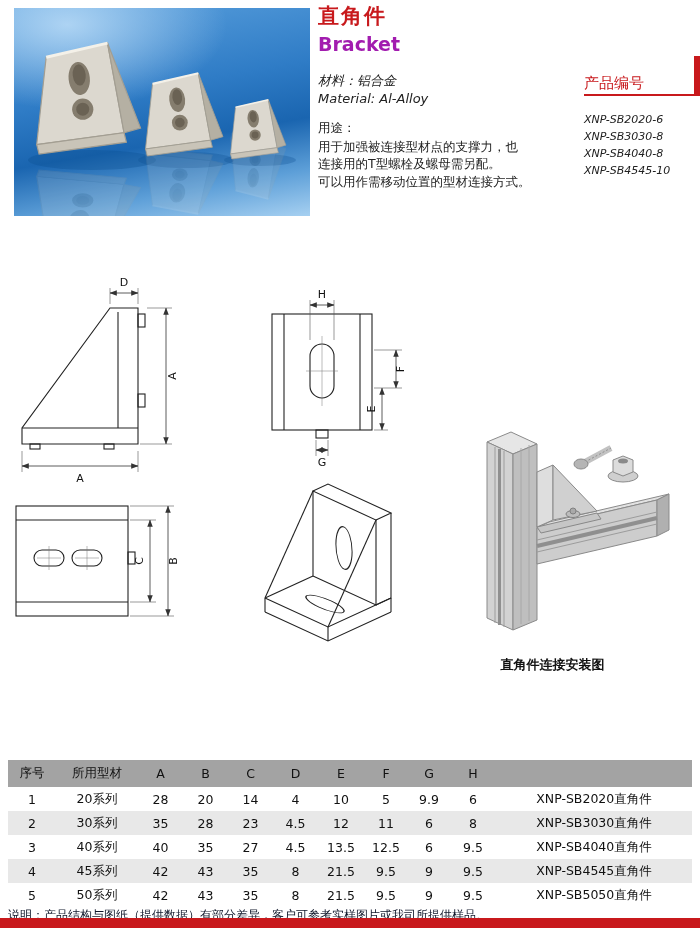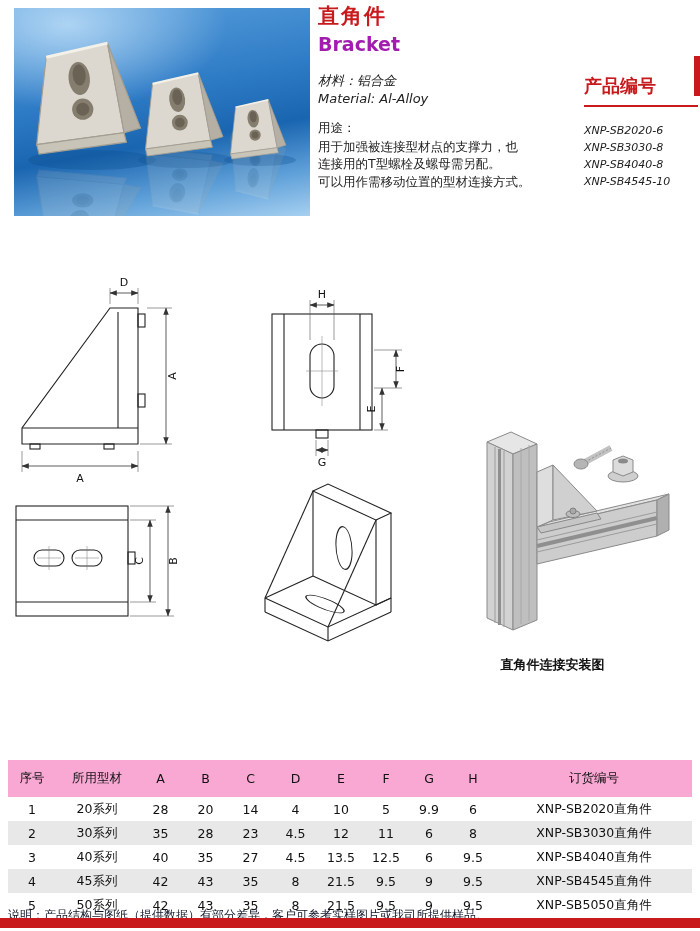--- a/index.html
+++ b/index.html
@@ -24,21 +24,21 @@
   .title-block { position:absolute; left:318px; top:2px; }
   .title-cn { font-size:21px; font-weight:bold; color:#c8191c; letter-spacing:2px; }
   .title-en { font-size:19px; font-weight:bold; color:#a21caf; margin-top:3px; }
 
   .material-block { position:absolute; left:318px; top:72px; font-size:13px; line-height:18px; color:#222;font-style:italic; }
 
   .usage-block { position:absolute; left:318px; top:119px; width:256px; font-size:12.5px; line-height:17.5px; color:#222; }
   .usage-label { margin-bottom:1px; }
 
   .code-block { position:absolute; left:584px; top:74px; width:114px; }
-  .code-title { color:#c8191c; font-weight:bold; font-size:18px; padding-bottom:7px; border-bottom:2px solid #c8191c; }
+  .code-title { color:#c8191c; font-weight:normal; font-size:15px; padding-bottom:1px; border-bottom:2px solid #c8191c; }
   .code-list { margin-top:15px; }
   .code-item { font-size:11px; line-height:17px; color:#222; white-space:nowrap;font-style:italic; }
 
   .red-stripe { position:absolute; right:0; top:56px; width:6px; height:40px; background:#c8191c; }
 
   
   .drw { position:absolute; }
   .ol { stroke:#222; stroke-width:1.1; fill:none; }
   .ext { stroke:#555; stroke-width:0.6; fill:none; }
   .cl { stroke:#777; stroke-width:0.5; fill:none; }
@@ -51,21 +51,21 @@
   }
 
   
   .spec-table { position:absolute; left:8px; top:760px; width:684px; }
   .trow {
     display:grid;
     grid-template-columns:48px 82px 45px 45px 45px 45px 46px 44px 42px 46px 1fr;
     height:24px; align-items:center; text-align:center;
     font-size:12.5px; color:#111;
   }
-  .thead-row { background:#f9a8d4; height:37px; }
+  .thead-row { background:#a3a3a3; height:27px; }
   .alt { background:#e8e8e8; }
   .tcell { overflow:hidden; white-space:nowrap; }
 
   .note { position:absolute; left:8px; top:907px; font-size:12px; color:#0f172a; white-space:nowrap;text-decoration:underline; }
   .bottom-bar { position:absolute; left:0; top:918px; width:700px; height:10px; background:#c8191c; }
 </style>
 </head>
 <body>
 
 <svg width="0" height="0" style="position:absolute" aria-hidden="true">
@@ -260,21 +260,20 @@
         <div class="tcell">序号</div>
         <div class="tcell">所用型材</div>
         <div class="tcell">A</div>
         <div class="tcell">B</div>
         <div class="tcell">C</div>
         <div class="tcell">D</div>
         <div class="tcell">E</div>
         <div class="tcell">F</div>
         <div class="tcell">G</div>
         <div class="tcell">H</div>
-        <div class="tcell">订货编号</div>
       </div>
       <div class="trow">
         <div class="tcell">1</div>
         <div class="tcell">20系列</div>
         <div class="tcell">28</div>
         <div class="tcell">20</div>
         <div class="tcell">14</div>
         <div class="tcell">4</div>
         <div class="tcell">10</div>
         <div class="tcell">5</div>

